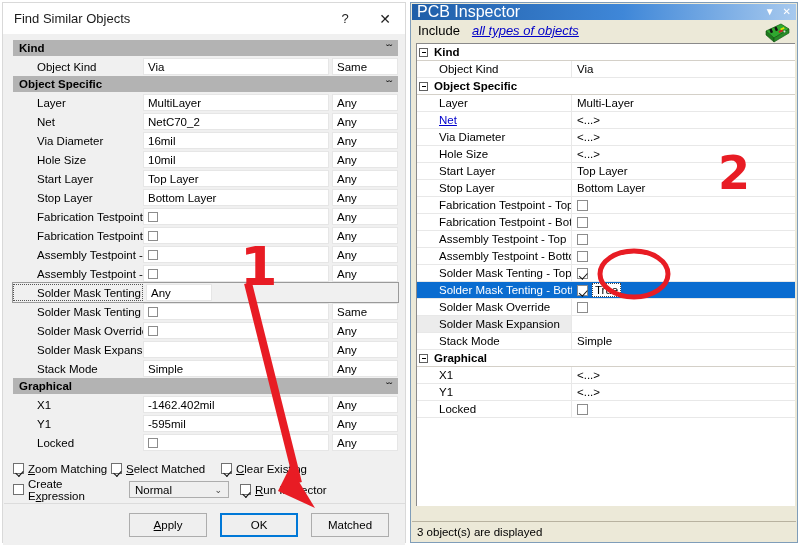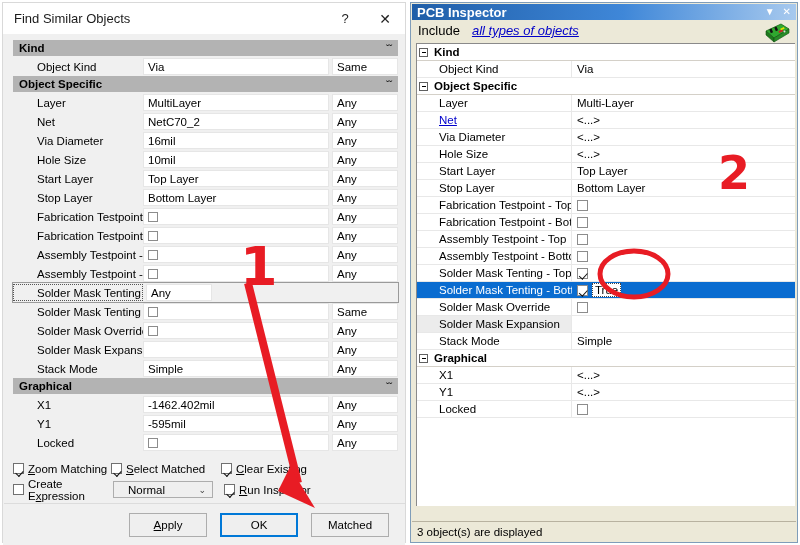--- a/index.html
+++ b/index.html
@@ -110,22 +110,22 @@
   .opt .cb2{
     width:11px;height:11px;border:1px solid #707070;background:#fff;
     margin-right:4px;position:relative;box-sizing:border-box;flex:0 0 11px;
   }
   .opt .cb2.on::after{
     content:"";position:absolute;left:2.5px;top:4.5px;width:3.5px;height:6px;
     border:solid #111;border-width:0 1.3px 1.3px 0;transform:rotate(42deg);
   }
   .sel{
     width:94px;height:17px;background:#efefef;border:1px solid #adadad;
-    display:flex;align-items:center;padding-left:14px;box-sizing:border-box;
-    font-size:11.5px;position:relative;margin-left:2px;
+    display:flex;align-items:center;padding-left:5px;box-sizing:border-box;
+    font-size:11.5px;position:relative;margin-left:18px;
   }
   .sel .arrow{position:absolute;right:6px;top:3px;font-size:9px;color:#444;}
 
   #fso-sep{position:absolute;left:1px;top:500px;width:401px;height:1px;background:#dcdcdc;}
   #fso-btns{
     position:absolute;left:0;top:501px;width:402px;height:42px;
     background:#f0f0f0;display:flex;align-items:center;justify-content:flex-end;
     padding-right:16px;box-sizing:border-box;gap:13px;
   }
   .btn{
@@ -141,21 +141,21 @@
     background:#ece9d8;
     border:1px solid #7f9db9;
     box-sizing:border-box;
   }
   #insp-title{
     position:absolute;left:1px;top:1px;width:384px;height:16px;
     background:linear-gradient(to right,#1f5ea8 0%,#3f87d8 55%,#a7c9ee 100%);
     display:flex;align-items:center;
     padding-left:5px;box-sizing:border-box;
   }
-  #insp-title .t{font-weight:bold;font-size:13px;color:#fff;}
+  #insp-title .t{font-weight:normal;font-size:16px;color:#fff;}
   #insp-title .tc{margin-left:auto;display:flex;align-items:center;gap:8px;padding-right:5px;}
   #insp-title .tc span{color:#fff;font-size:10px;line-height:10px;}
   #insp-inc{
     position:absolute;left:1px;top:17px;width:384px;height:21px;
     background:#ece9d8;display:flex;align-items:center;padding-left:6px;
     box-sizing:border-box;font-size:13px;
   }
   #insp-inc a{color:#0000c8;text-decoration:underline;margin-left:12px;font-style:italic;}
   #pcb-icon{
     position:absolute;right:6px;top:19px;width:28px;height:22px;

